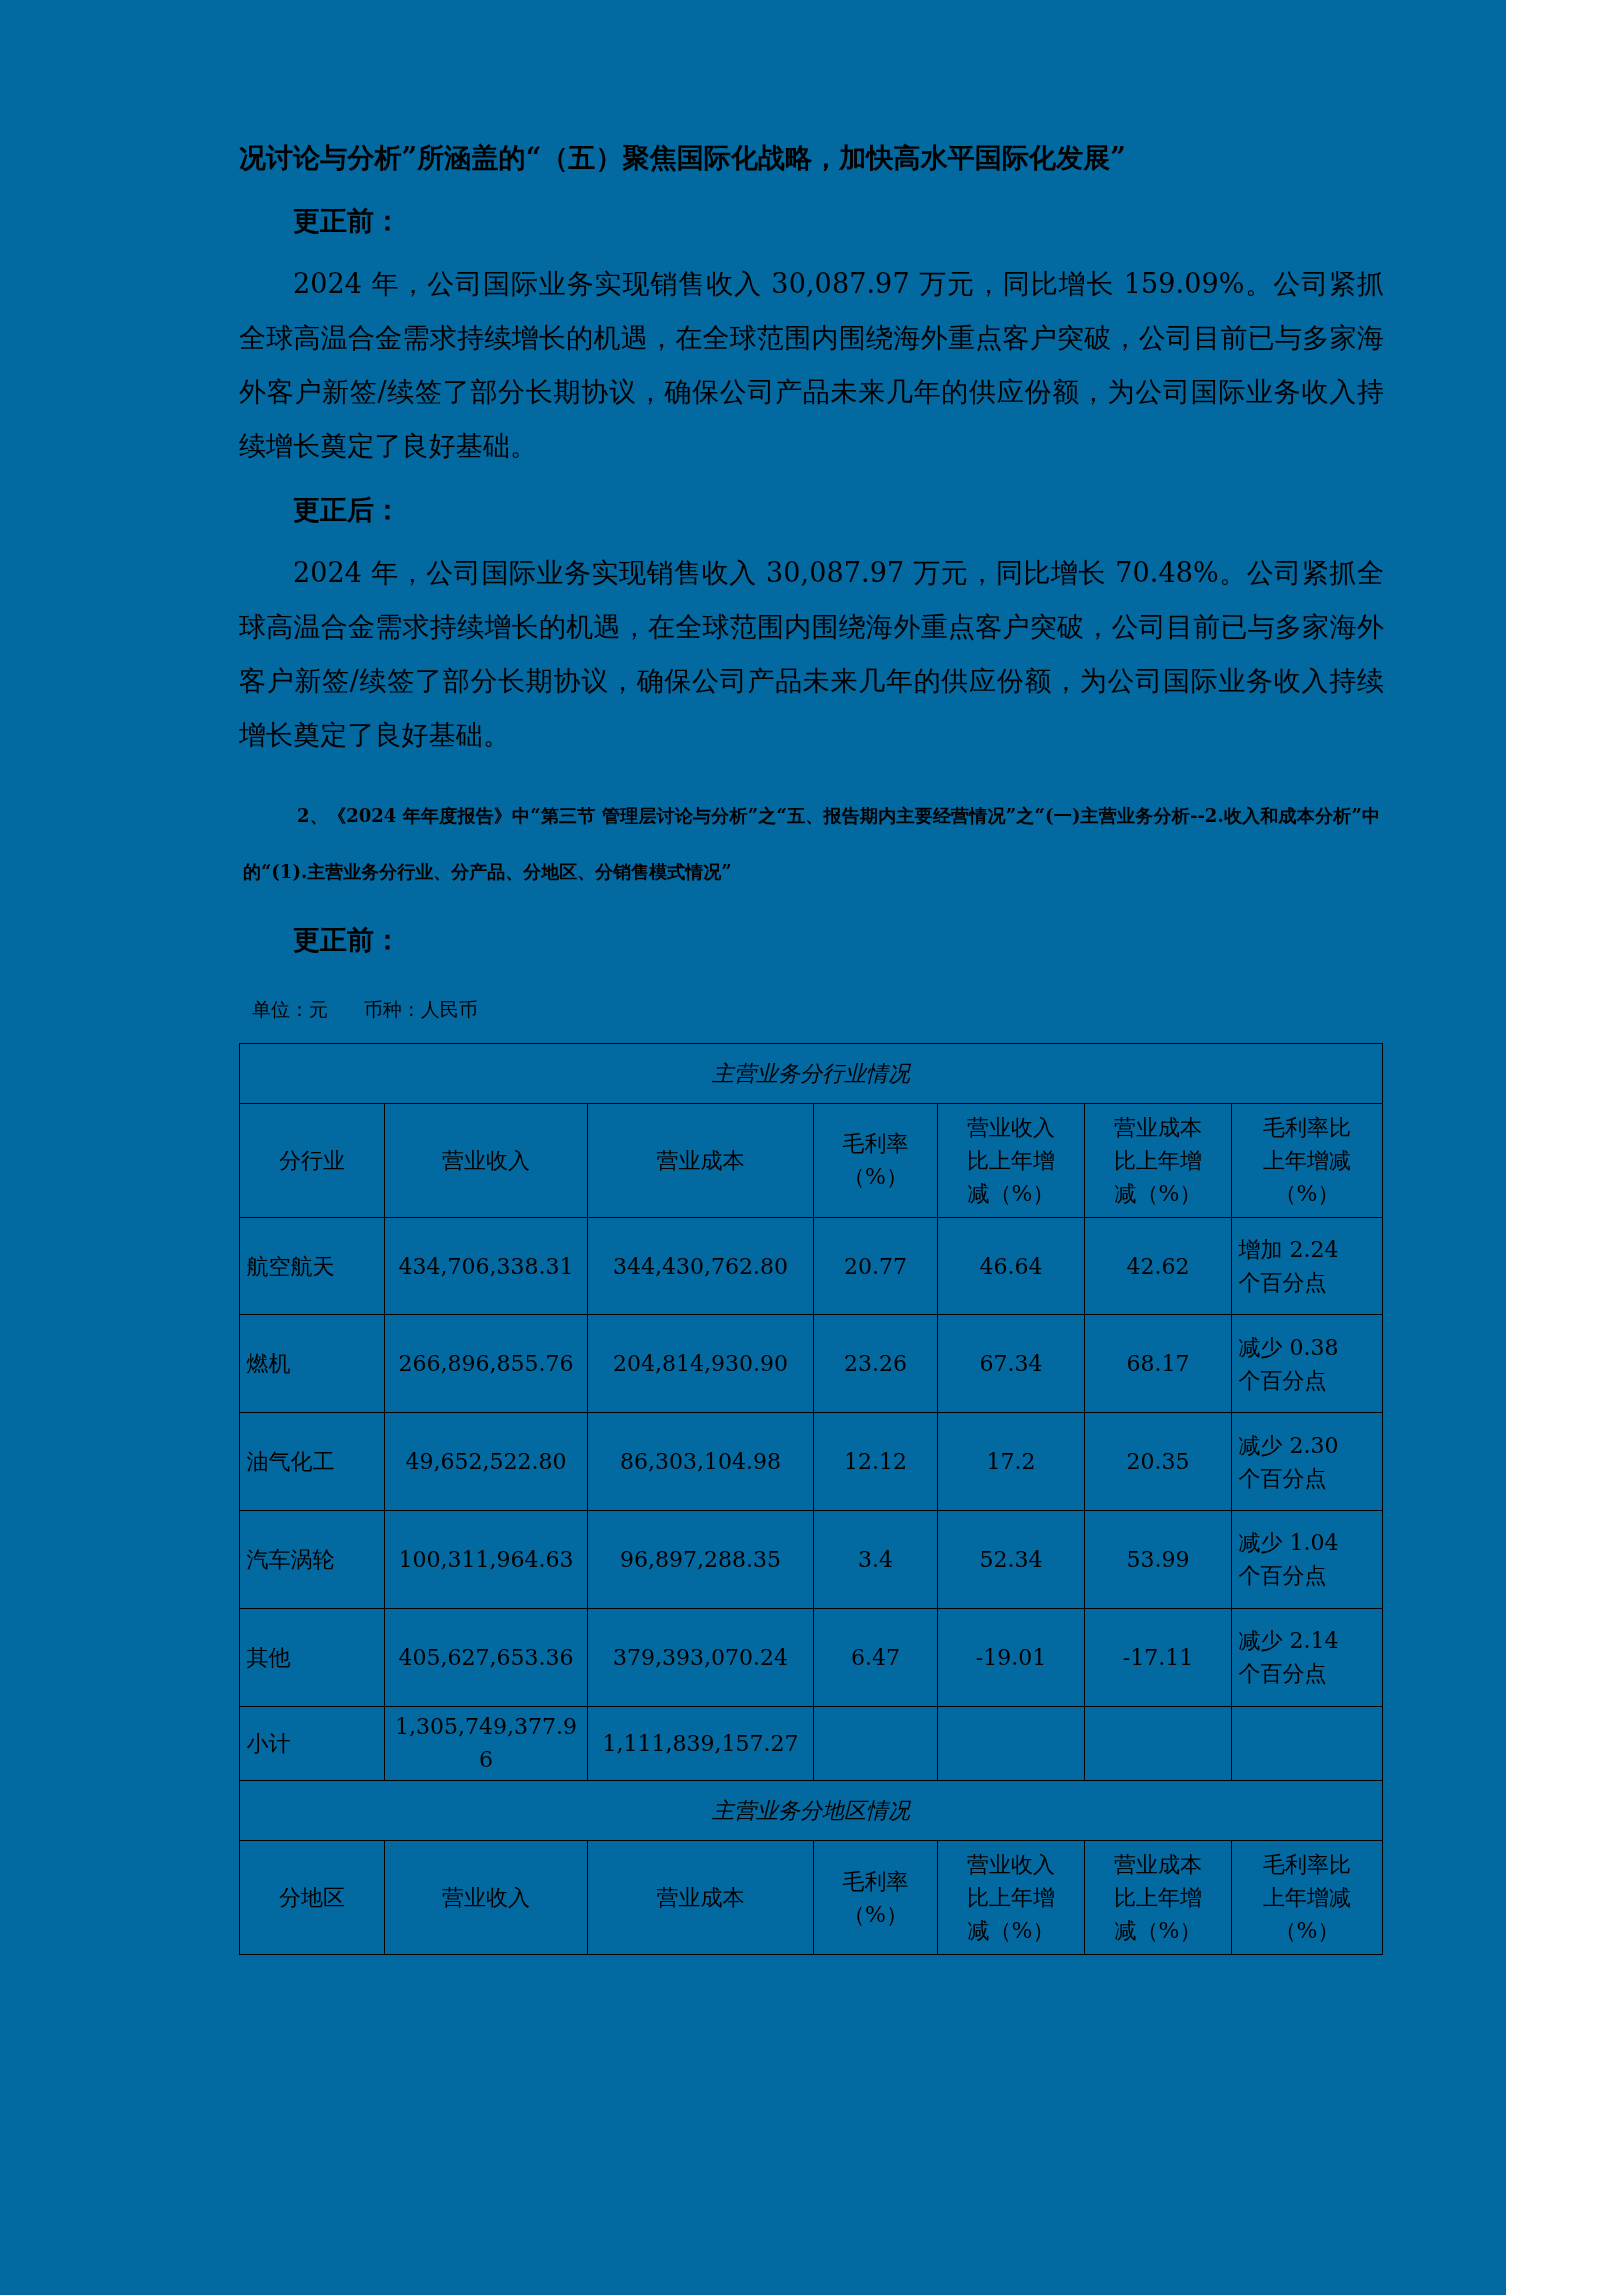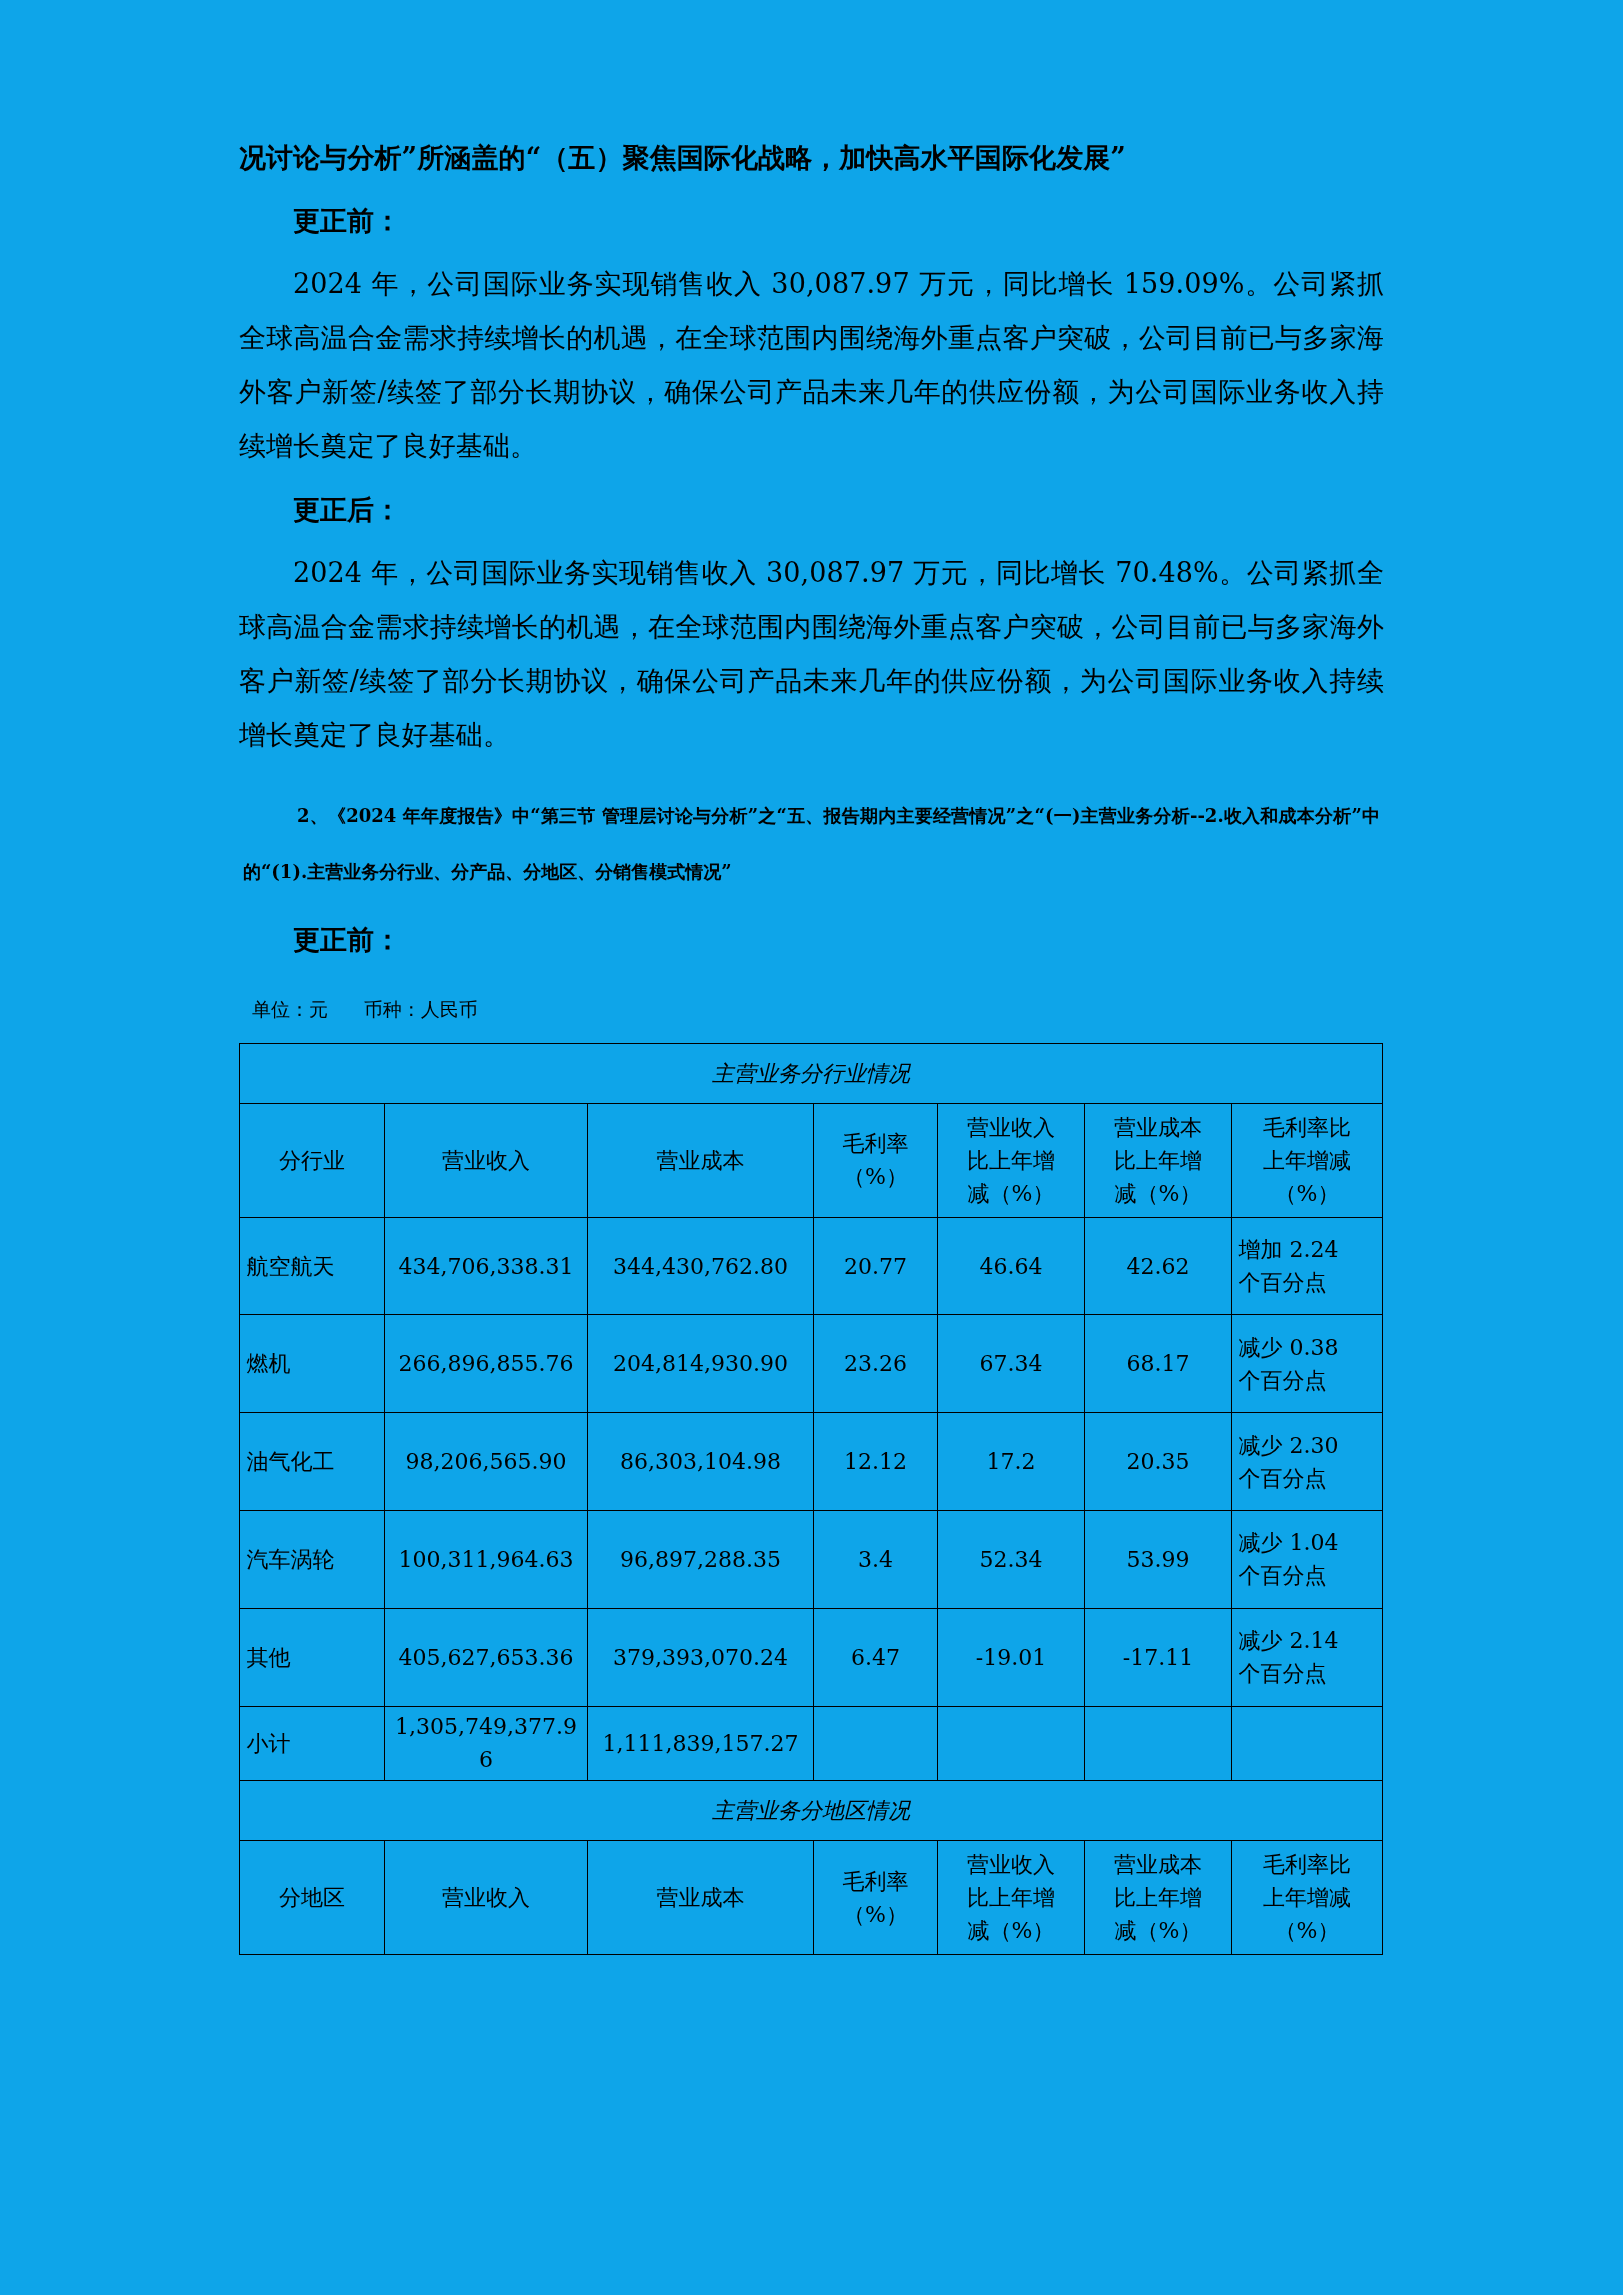--- a/index.html
+++ b/index.html
@@ -6,23 +6,23 @@
     margin: 0;
     padding: 0;
     background: #ffffff;
   }
   body {
     font-family: "DejaVu Serif", "Liberation Serif", serif;
     color: #000000;
   }
   .page {
     position: relative;
-    width: 1623px;
+    width: 1506px;
     height: 2295px;
-    background: #0ea5e9;
+    background: #0369a1;
     box-sizing: border-box;
     padding: 16px;
     overflow: hidden;
   }
   .content {
     position: absolute;
     left: 239px;
     top: 0;
     width: 1145px;
   }
@@ -213,21 +213,21 @@
           <td class="c-num">67.34</td>
           <td class="c-num">68.17</td>
           <td class="c-note">
             <div>减少 0.38</div>
             <div>个百分点</div>
           </td>
         </tr>
 
         <tr class="rowtall">
           <td class="c-left">油气化工</td>
-          <td class="c-num">98,206,565.90</td>
+          <td class="c-num">49,652,522.80</td>
           <td class="c-num">86,303,104.98</td>
           <td class="c-num">12.12</td>
           <td class="c-num">17.2</td>
           <td class="c-num">20.35</td>
           <td class="c-note">
             <div>减少 2.30</div>
             <div>个百分点</div>
           </td>
         </tr>
 

